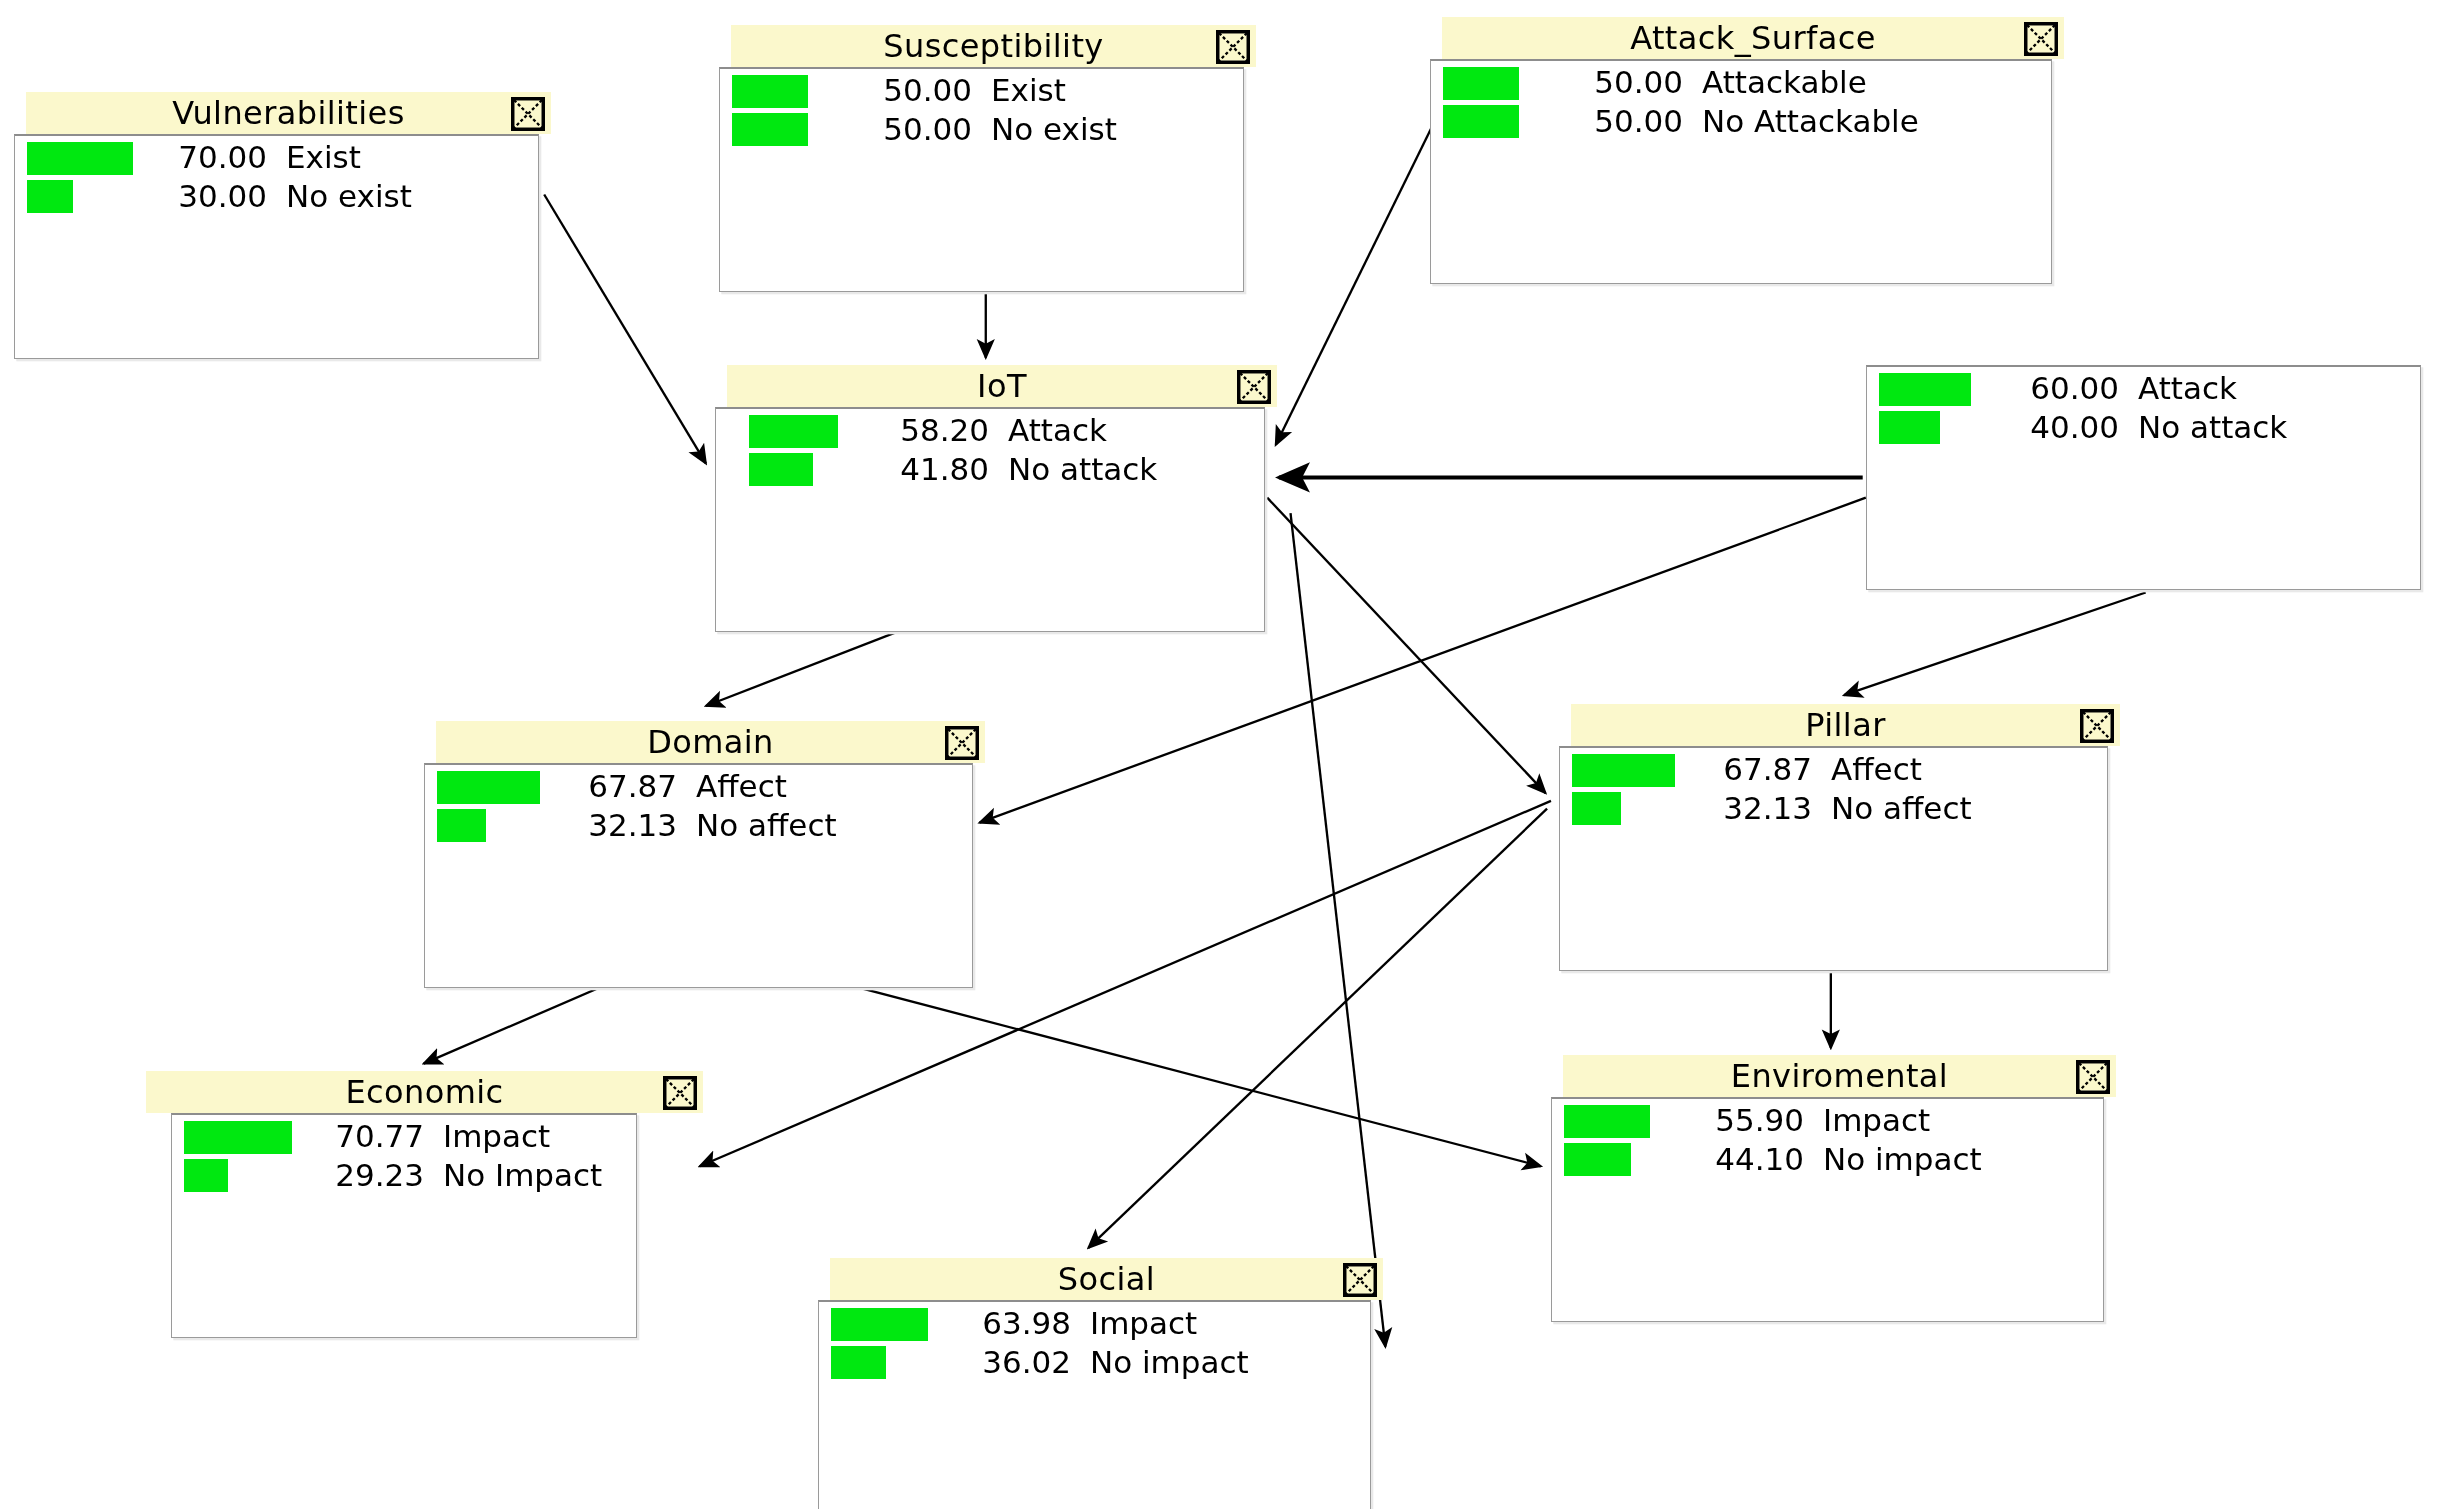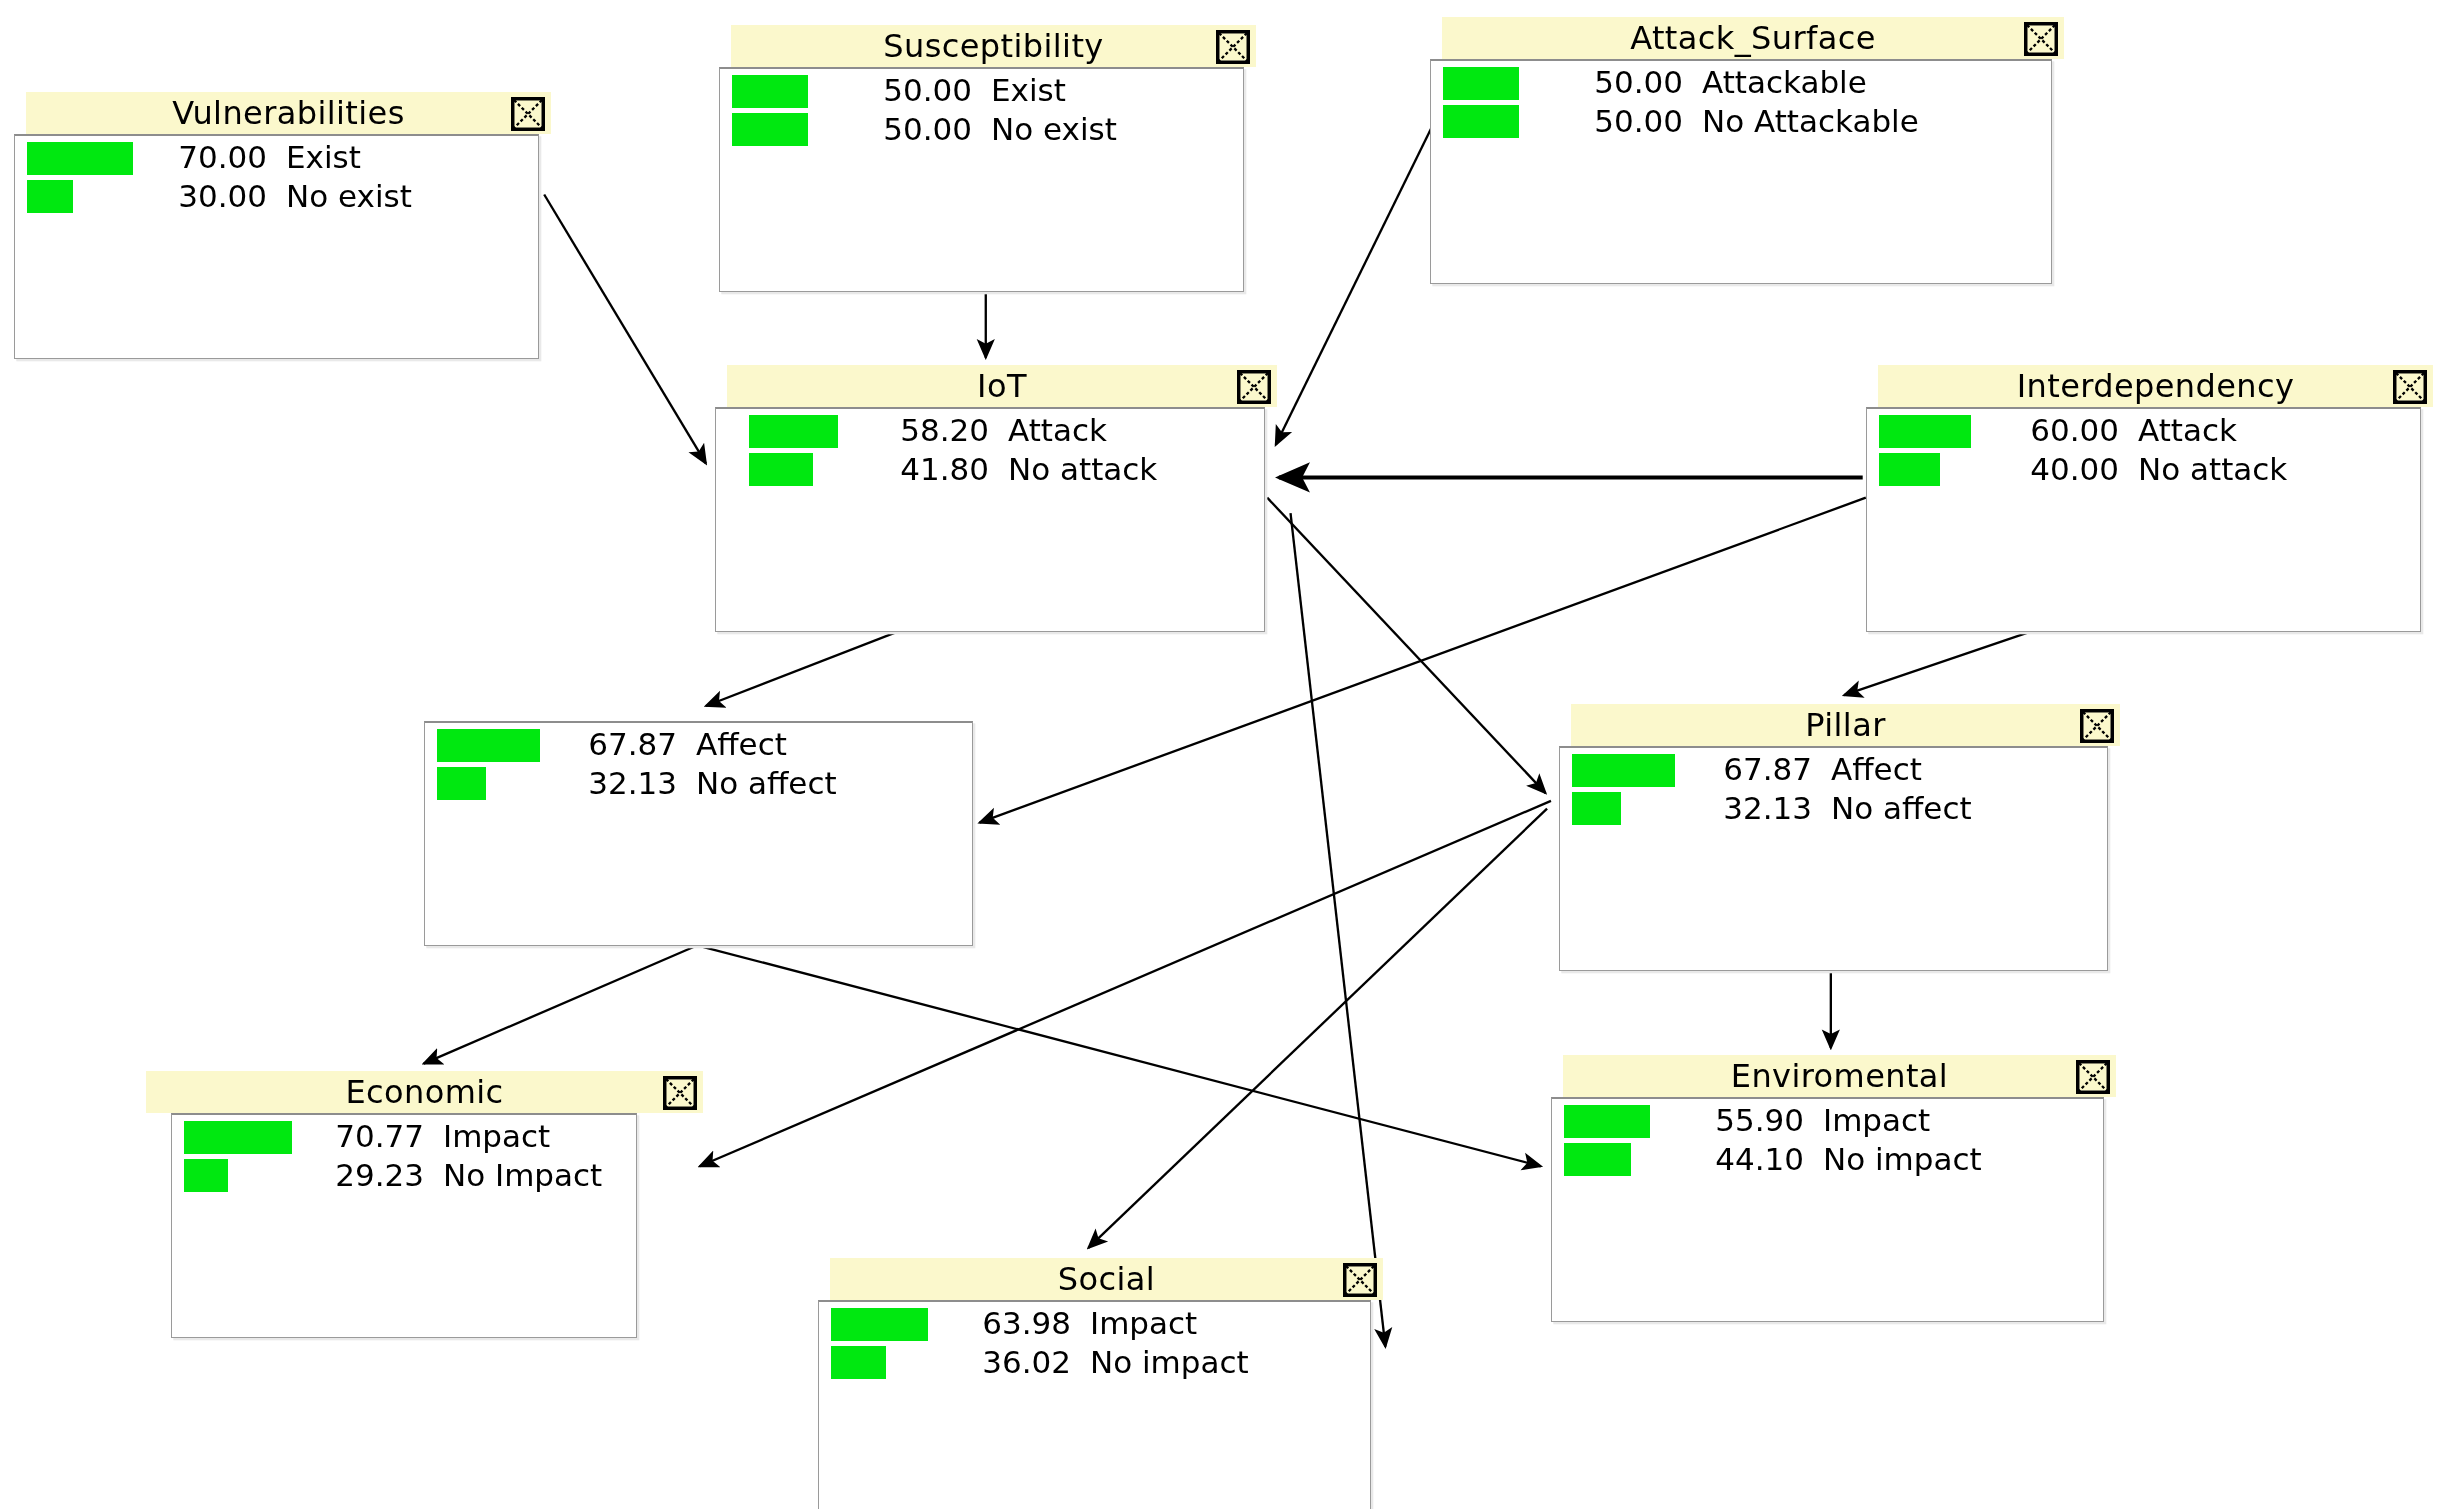--- a/index.html
+++ b/index.html
@@ -154,42 +154,42 @@
           <div class="lbl" style="left: 271px;">Attack</div>
         </div>
         <div class="row row2">
           <div class="bar" style="width: 64px;"></div>
           <div class="val" style="left: 120px; width: 132px;">41.80</div>
           <div class="lbl" style="left: 271px;">No attack</div>
         </div>
       </div>
     </div>
     <div class="node" style="left: 1866px; top: 365px; width: 555px;">
-      <div class="node-title" style="width: 555px;">
-        <span class="node-title-text">Interdependency</span>
-        <svg class="close-icon" viewBox="0 0 44 44">
-          <rect x="2" y="2" width="40" height="40" fill="none" stroke="#000" stroke-width="5"></rect>
-          <line x1="4" y1="4" x2="40" y2="40" stroke="#000" stroke-width="3" stroke-dasharray="4 3"></line>
-          <line x1="40" y1="4" x2="4" y2="40" stroke="#000" stroke-width="3" stroke-dasharray="4 3"></line>
-        </svg>
-      </div>
       <div class="node-body" style="height: 225px;">
         <div class="row row1">
           <div class="bar" style="width: 92px;"></div>
           <div class="val" style="left: 120px; width: 132px;">60.00</div>
           <div class="lbl" style="left: 271px;">Attack</div>
         </div>
         <div class="row row2">
           <div class="bar" style="width: 61px;"></div>
           <div class="val" style="left: 120px; width: 132px;">40.00</div>
           <div class="lbl" style="left: 271px;">No attack</div>
         </div>
       </div>
     </div>
     <div class="node" style="left: 424px; top: 721px; width: 549px;">
+      <div class="node-title" style="width: 549px;">
+        <span class="node-title-text">Domain</span>
+        <svg class="close-icon" viewBox="0 0 44 44">
+          <rect x="2" y="2" width="40" height="40" fill="none" stroke="#000" stroke-width="5"></rect>
+          <line x1="4" y1="4" x2="40" y2="40" stroke="#000" stroke-width="3" stroke-dasharray="4 3"></line>
+          <line x1="40" y1="4" x2="4" y2="40" stroke="#000" stroke-width="3" stroke-dasharray="4 3"></line>
+        </svg>
+      </div>
       <div class="node-body" style="height: 225px;">
         <div class="row row1">
           <div class="bar" style="width: 103px;"></div>
           <div class="val" style="left: 120px; width: 132px;">67.87</div>
           <div class="lbl" style="left: 271px;">Affect</div>
         </div>
         <div class="row row2">
           <div class="bar" style="width: 49px;"></div>
           <div class="val" style="left: 120px; width: 132px;">32.13</div>
           <div class="lbl" style="left: 271px;">No affect</div>

